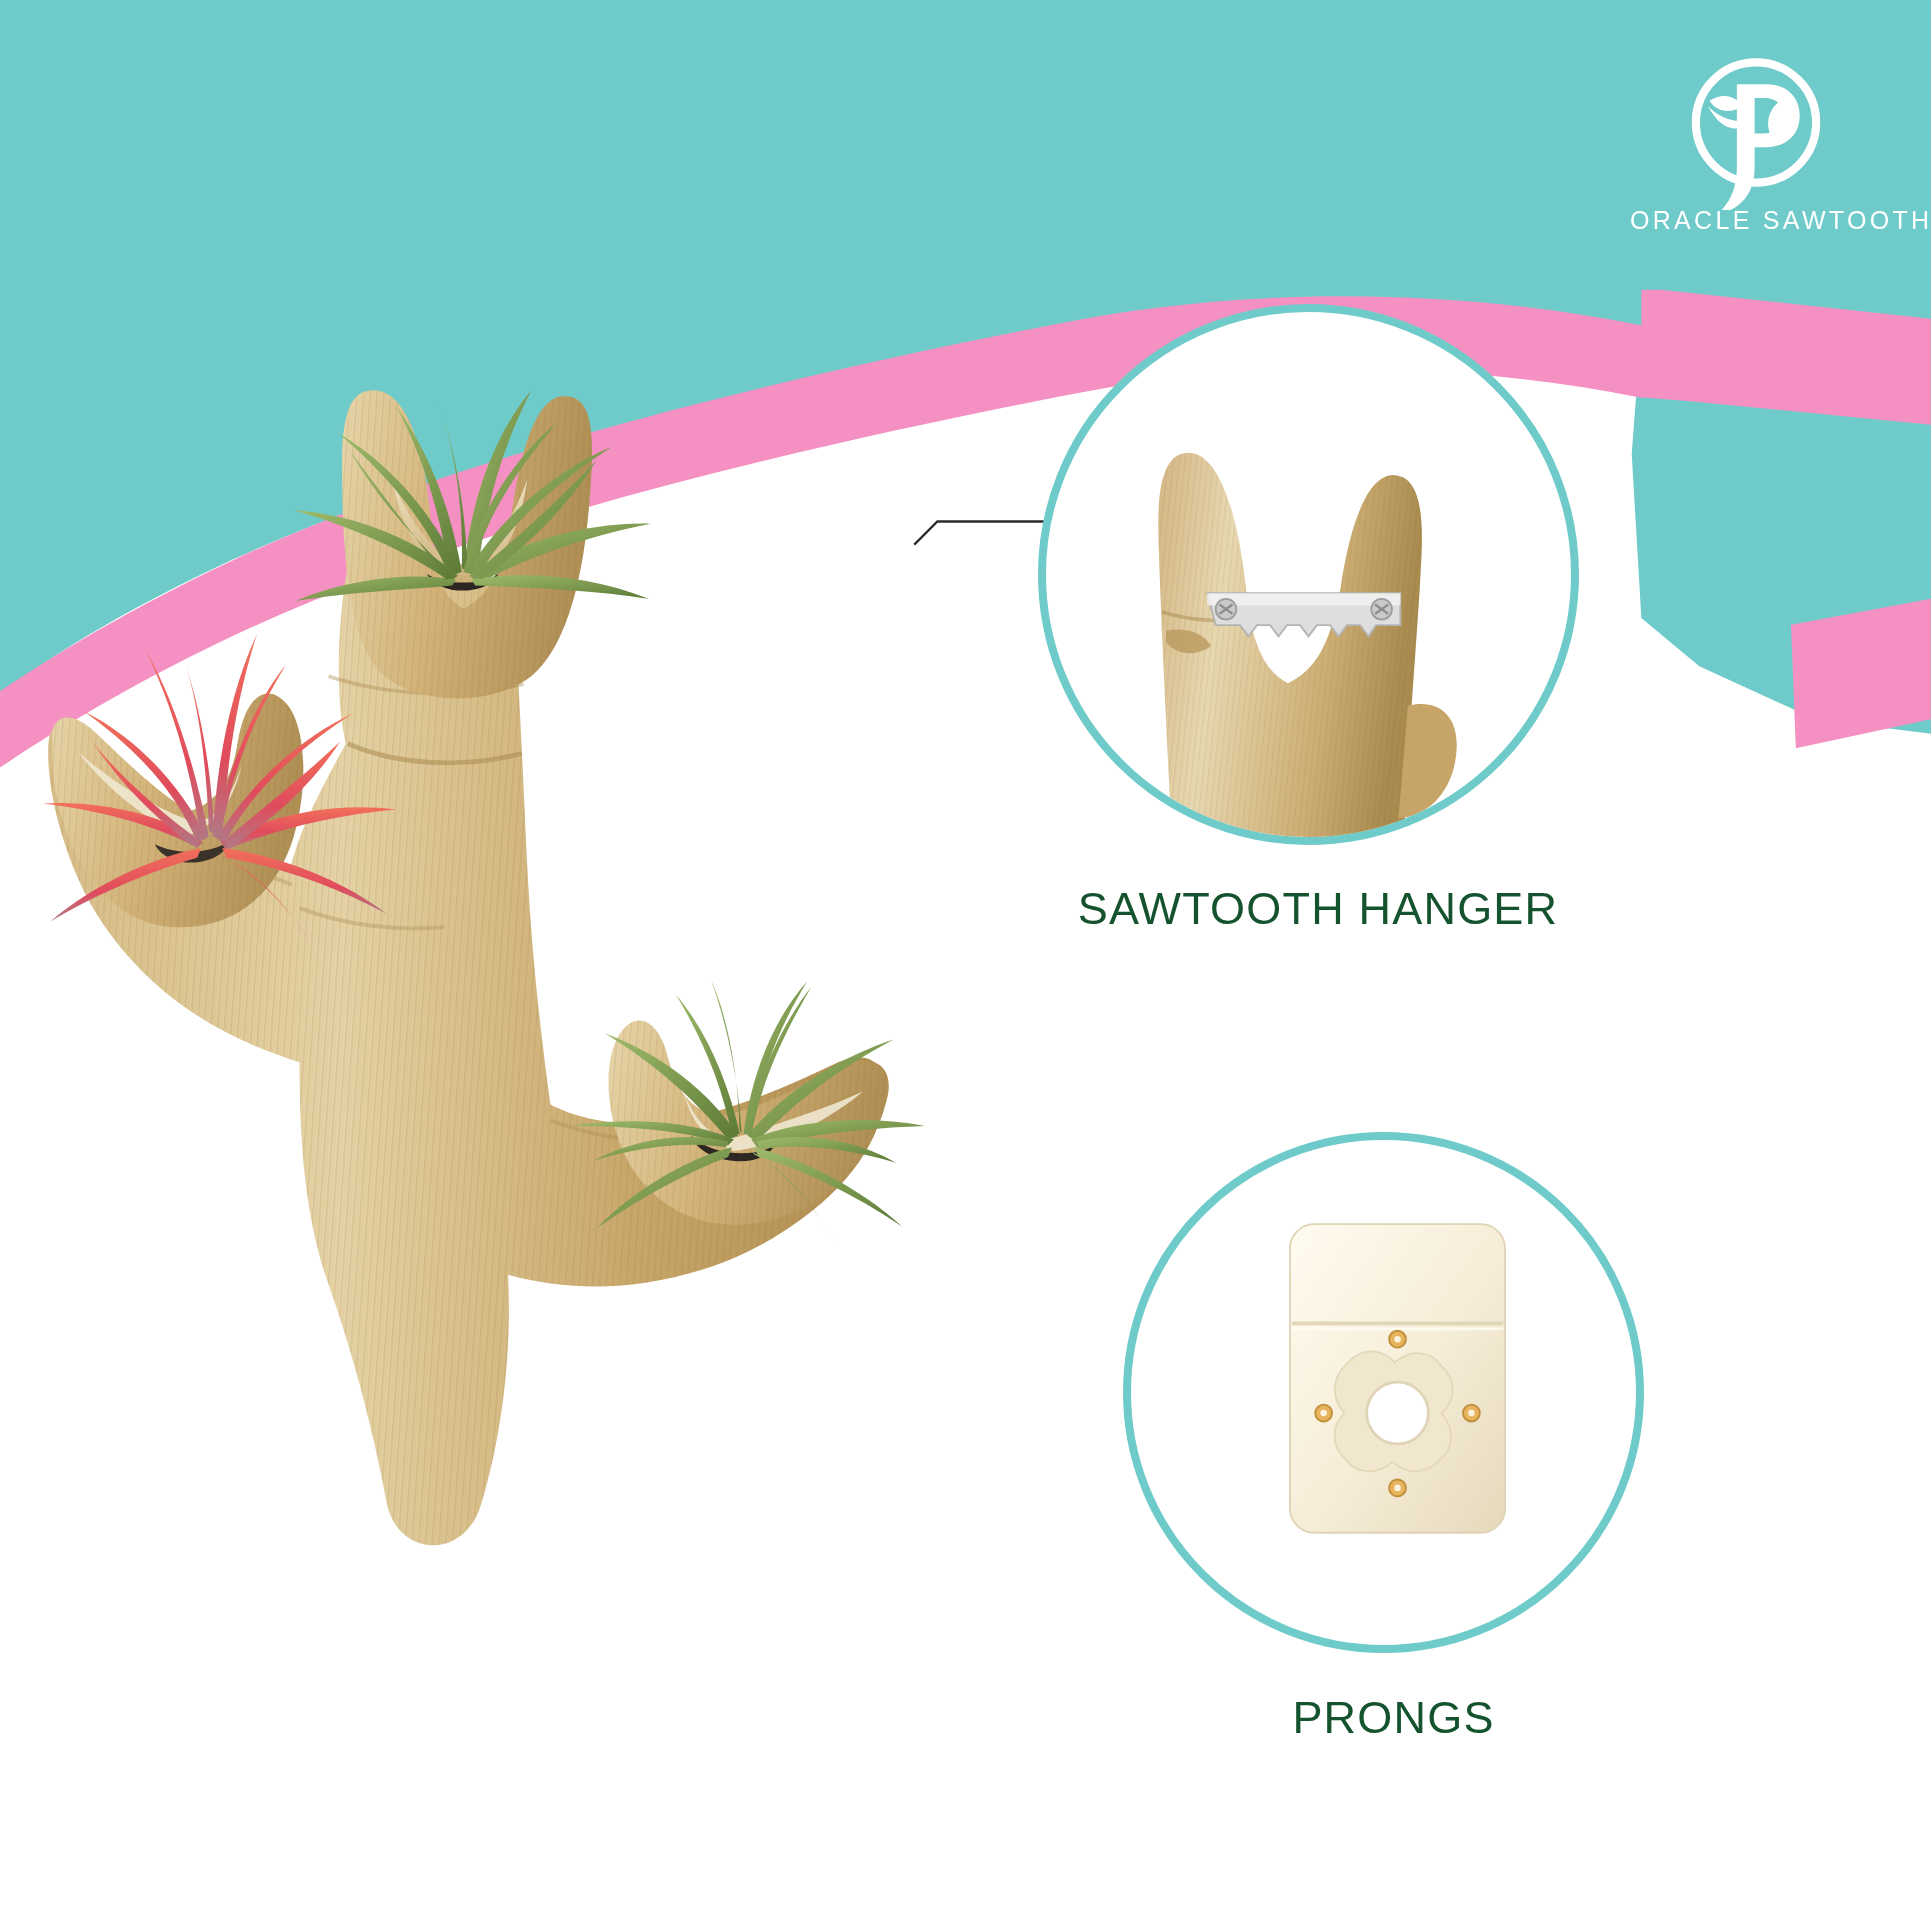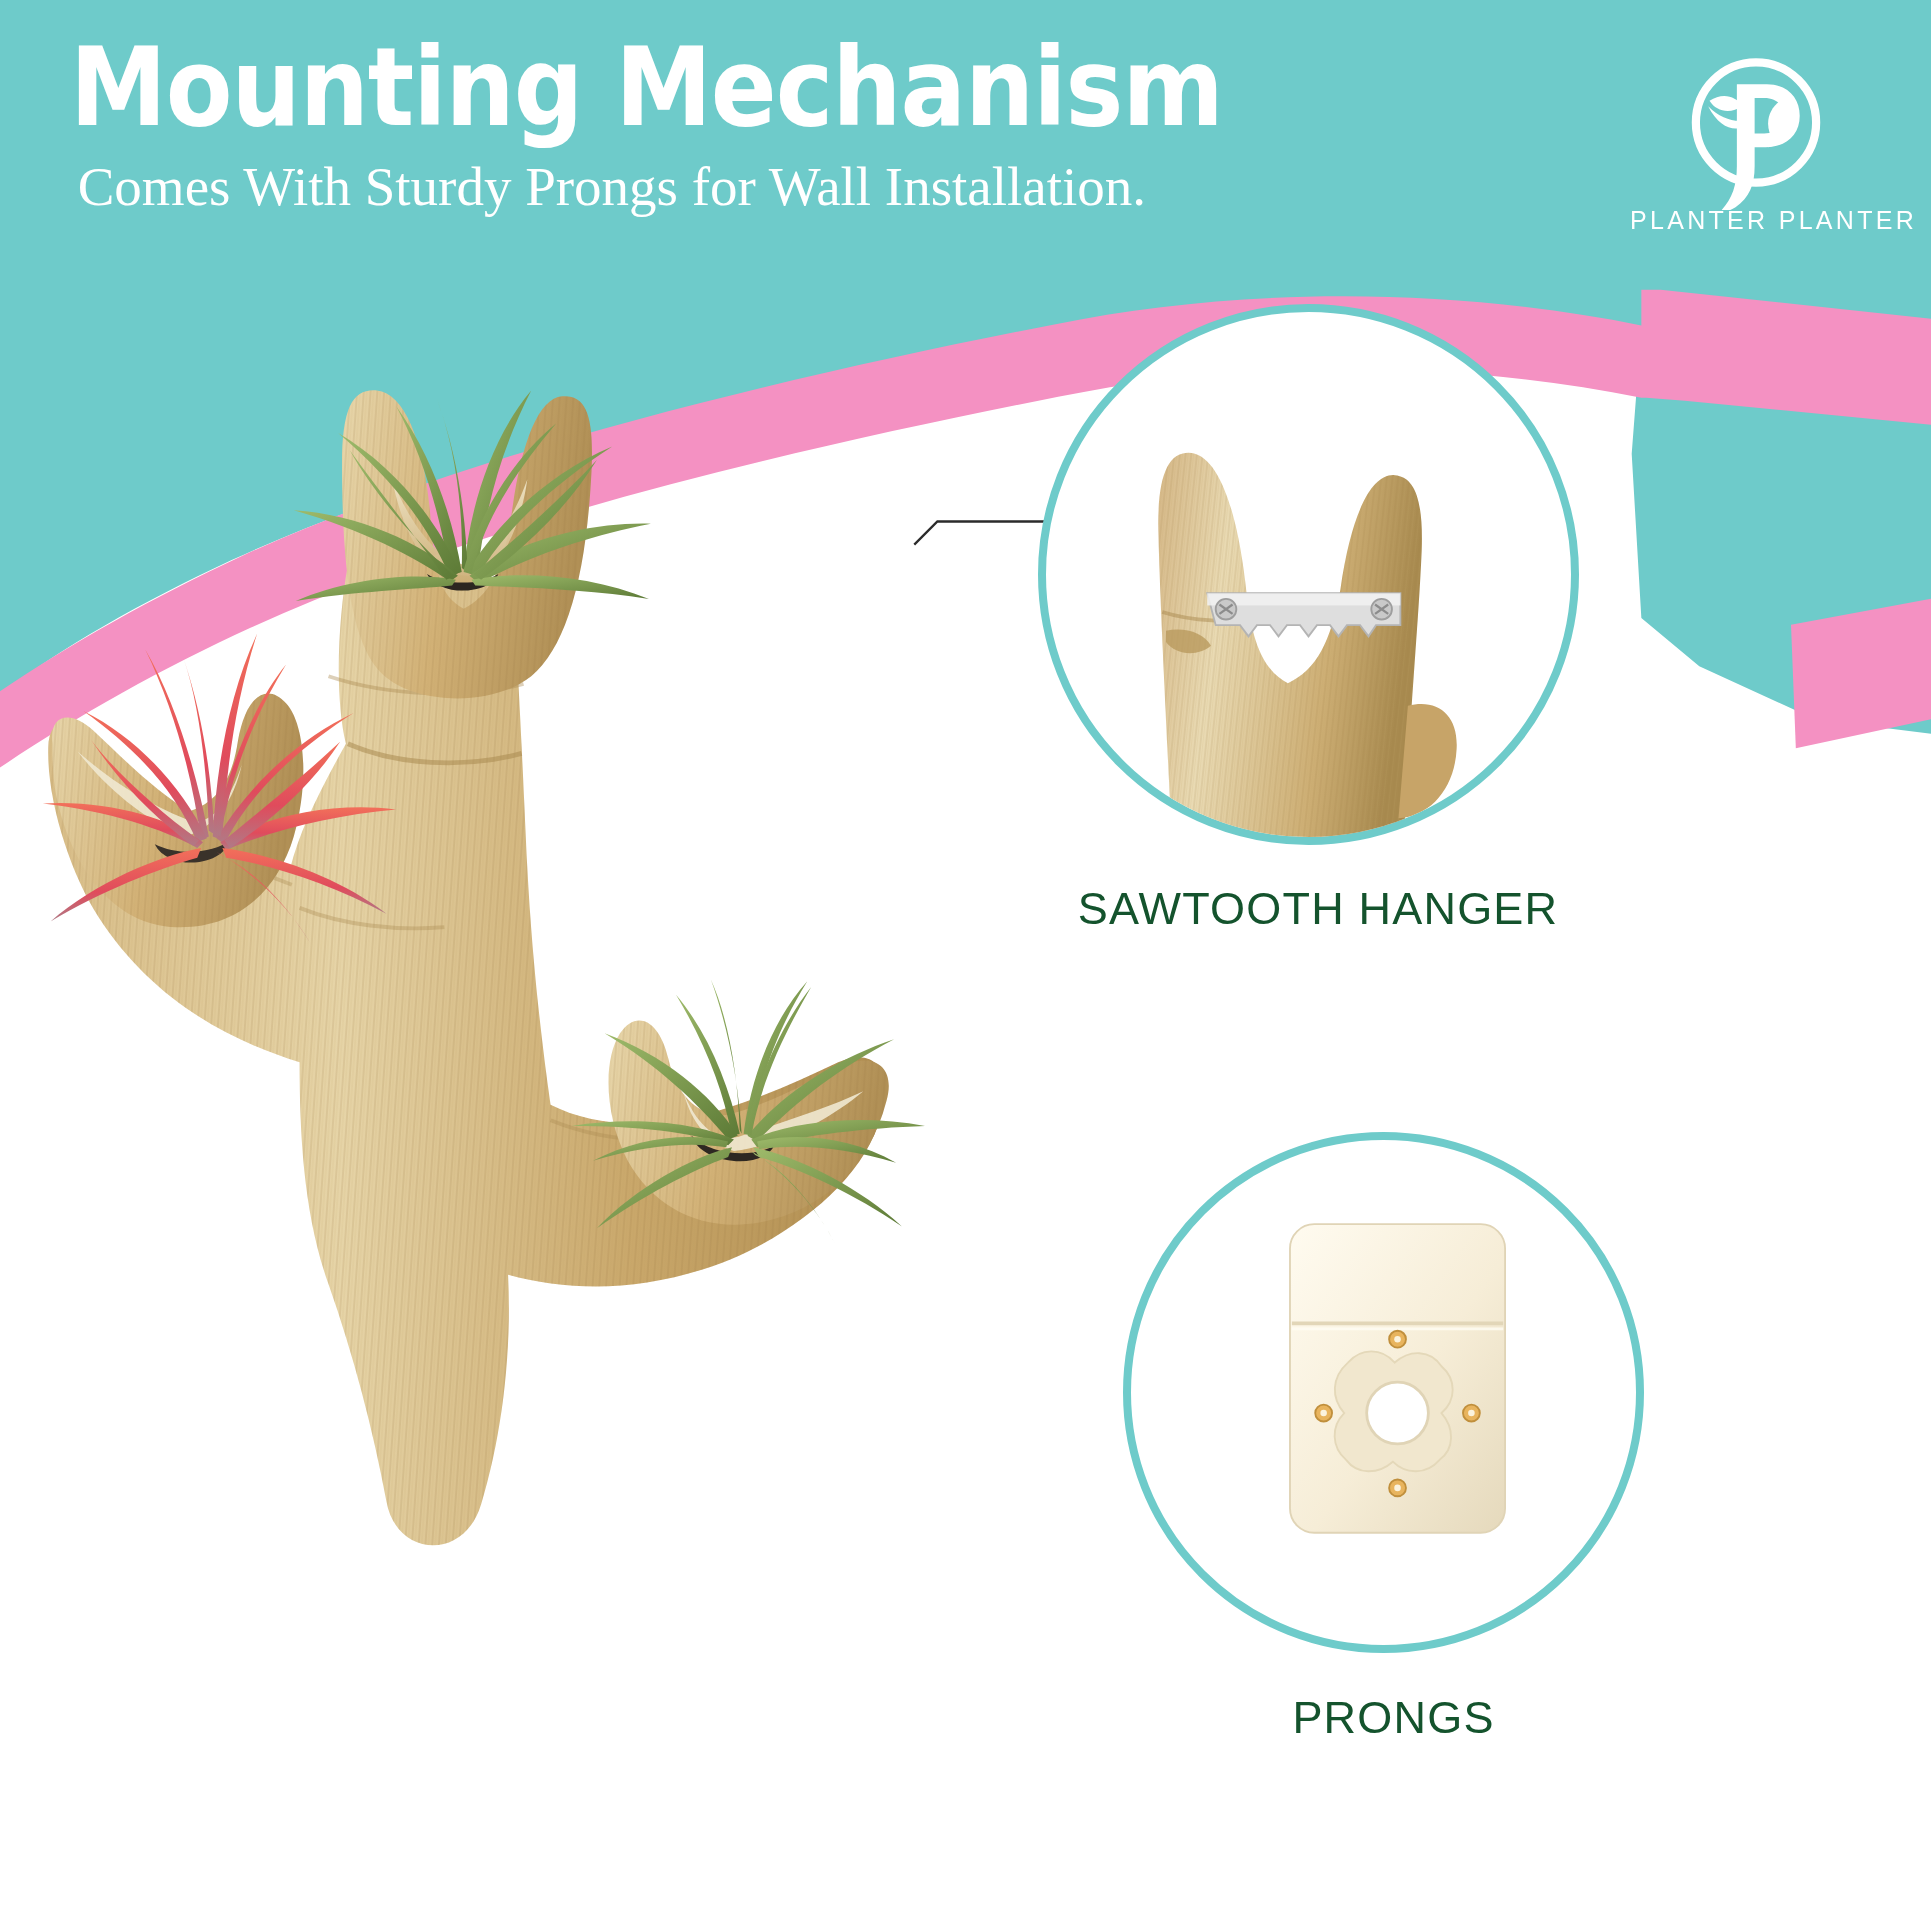--- a/index.html
+++ b/index.html
@@ -71,39 +71,35 @@
              C1282,297 1502,297 1700,337
              L1700,300 L1720,300 L2000,330 V440
              L1745,415 L1705,412 L1700,412
              C1500,372 1283,372 1096,411
              C832,463 498,540 260,650
              C168,692 76,744 0,795 Z"></path>
 
     <path fill="#F491C2" d="M2000,620 L1855,647 L1860,775 L2000,745 Z"></path>
   </svg>
 
-  <div class="hdr">
-    <div class="hdr-title">Mounting Mechanism</div>
-    <div class="hdr-sub">Comes With Sturdy Prongs for Wall Installation.</div>
-  </div>
 
   <div class="logo">
     <svg class="logo-mark" viewBox="0 0 120 120">
       <circle cx="60" cy="56" r="44" fill="none" stroke="#ffffff" stroke-width="6"></circle>
 
       <path fill="#ffffff" d="M48,28 h20 c15,0 24,10 24,23 c0,14 -10,23 -25,23 h-8 v14
                               c0,14 -4,23 -14,30 c-5,3 -9,4 -12,4 c9,-9 13,-19 13,-34 V28 Z
                               M59,38 v26 h7 c9,0 14,-5 14,-13 c0,-8 -5,-13 -14,-13 h-7 Z"></path>
 
       <path fill="#ffffff" d="M26,40 c9,-6 19,-4 24,4 c-9,6 -19,4 -24,-4 Z"></path>
       <path fill="#ffffff" d="M25,44 c10,10 22,13 32,9 c-6,11 -22,11 -32,-9 Z"></path>
       <path fill="#ffffff" d="M78,40 c6,12 4,24 -5,30 c-7,-11 -5,-23 5,-30 Z"></path>
       <path fill="#ffffff" d="M86,52 c-1,13 -8,21 -17,22 c2,-12 8,-20 17,-22 Z"></path>
     </svg>
-    <div class="logo-word">PLANTER PLANTER</div>
+    <div class="logo-word">ORACLE SAWTOOTH</div>
   </div>
 
   <div class="product">
     <svg viewBox="0 0 1180 1330">
       <defs>
         <linearGradient id="wgA" x1="0" y1="0" x2="1" y2="0">
           <stop offset="0%" stop-color="#D8BD88"></stop>
           <stop offset="35%" stop-color="#E6D4A7"></stop>
           <stop offset="70%" stop-color="#C9A76A"></stop>
           <stop offset="100%" stop-color="#AE8B4E"></stop>

